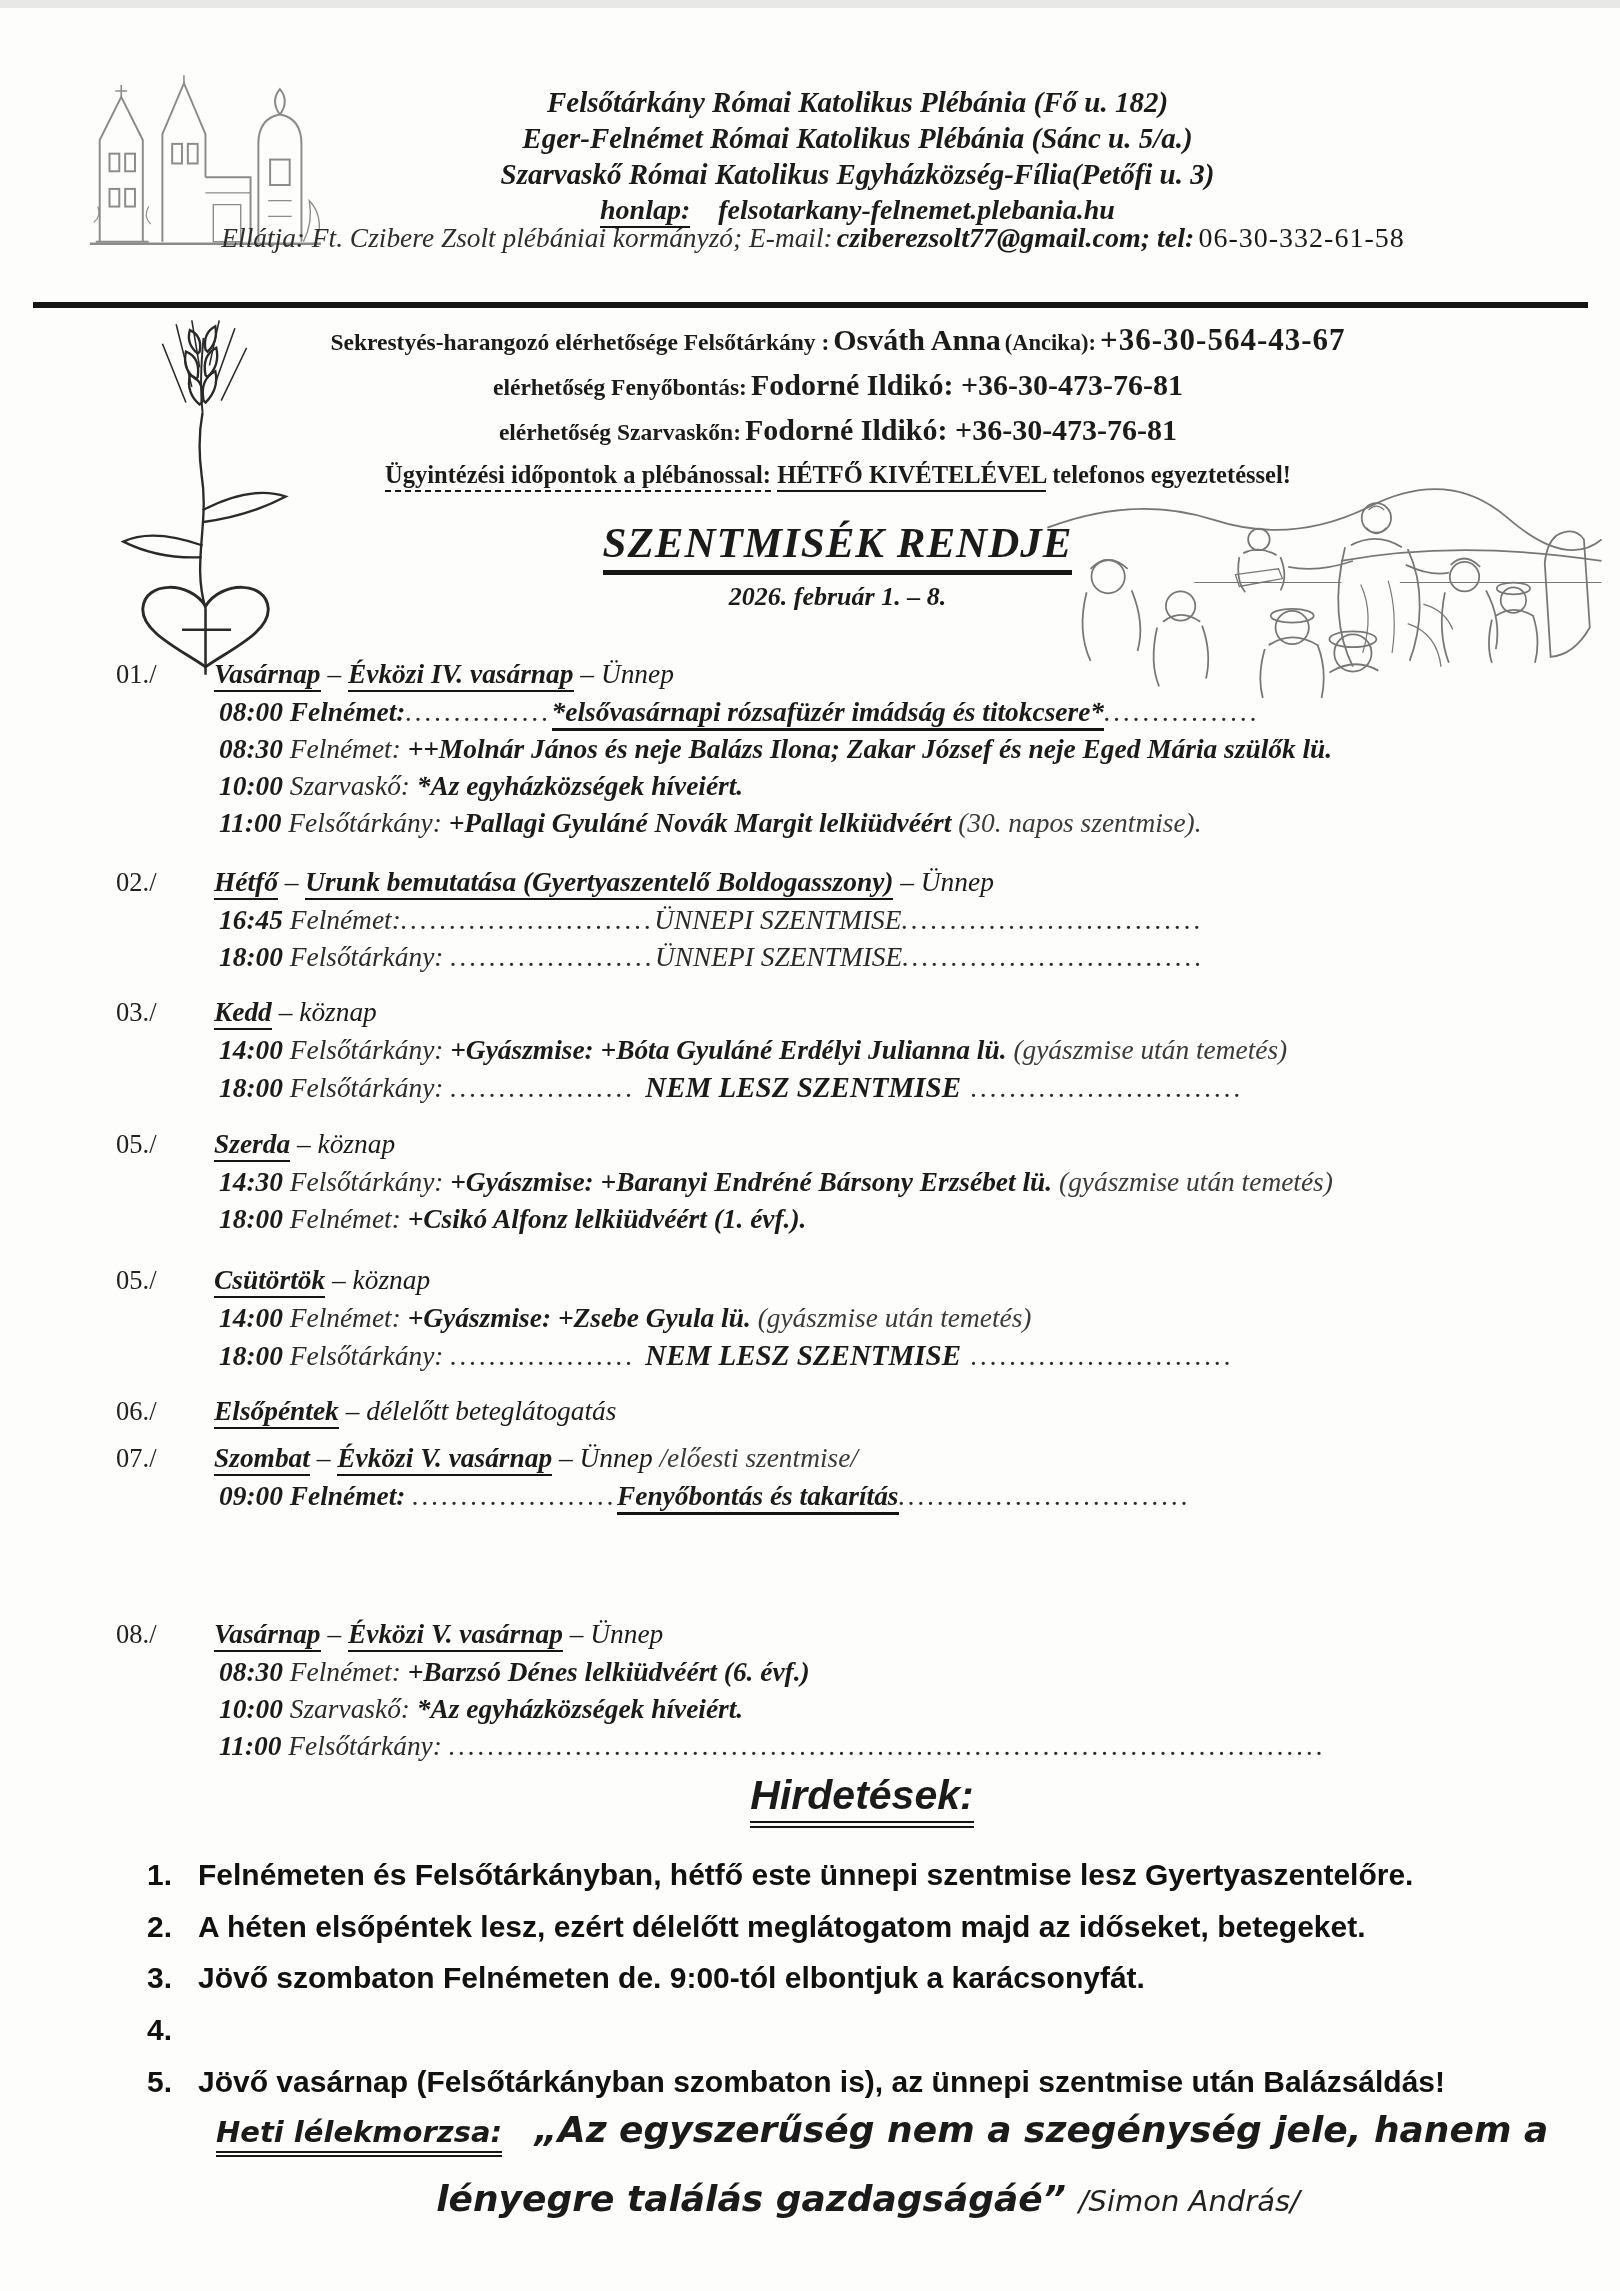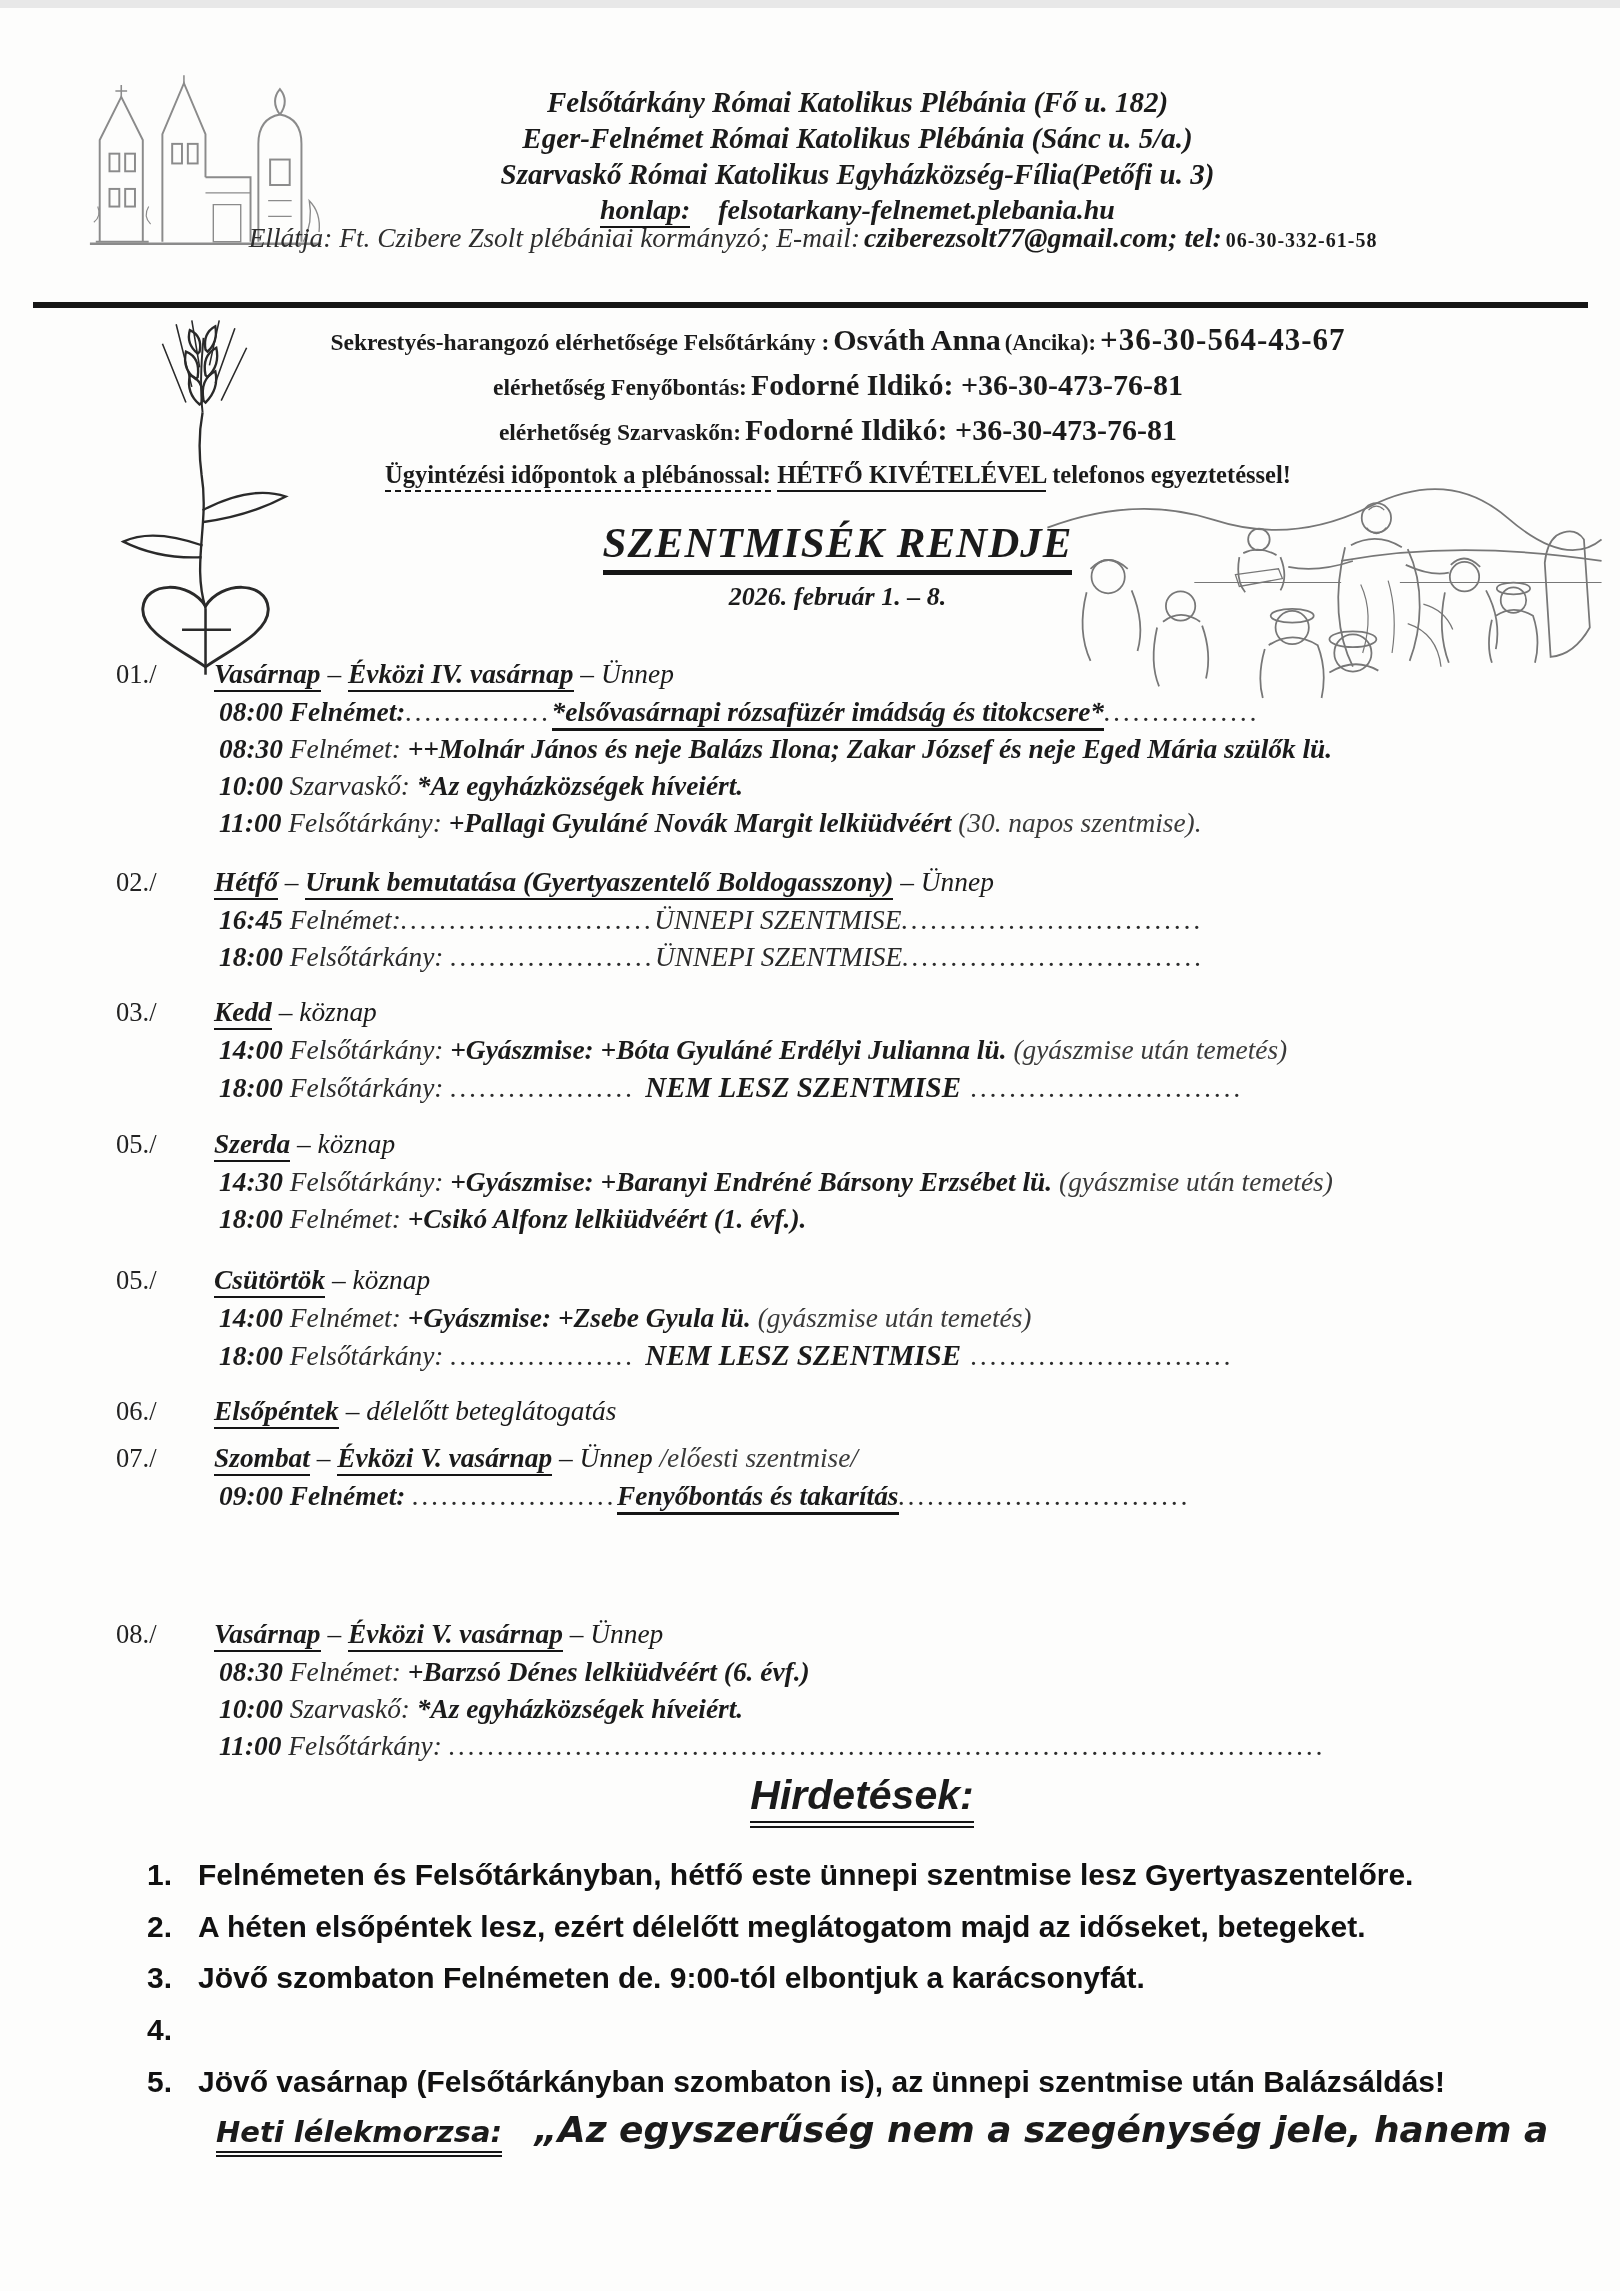--- a/index.html
+++ b/index.html
@@ -9,21 +9,21 @@
 
   
   #churches{left:86px;top:67px;width:237px;height:173px;}
   #headtext{left:294px;top:76px;width:1127px;text-align:center;}
   .orgline{font-style:italic;font-weight:bold;font-size:29px;line-height:36px;white-space:nowrap;}
   #homepage{font-style:italic;font-weight:bold;font-size:28px;line-height:35px;}
   #homepage .hl{border-bottom:2.9px solid #161616;padding-bottom:1px;}
   #pastorline{left:78px;top:214px;width:1470px;text-align:center;white-space:nowrap;}
   #pastorline .p1{font-style:italic;font-size:27.4px;color:#2e2e2e;}
   #pastorline .p2{font-style:italic;font-weight:bold;font-size:28px;}
-  #pastorline .p3{font-weight:bold;font-size:20px;letter-spacing:1px;}
+  #pastorline .p3{font-weight:normal;font-size:28px;letter-spacing:1px;}
   #rule{left:33px;top:294px;width:1555px;height:5.9px;background:#161616;}
 
   
   #contacts{left:147px;top:312px;width:1382px;text-align:center;}
   .cline{line-height:40px;white-space:nowrap;}
   .clab{font-weight:bold;font-size:23.5px;}
   .cbig{font-weight:bold;font-size:30px;}
   .cnick{font-weight:bold;font-size:22.5px;}
   .cphone{font-weight:bold;font-size:31px;letter-spacing:1px;}
   #officeline{margin-top:5.9px;font-weight:bold;font-size:24.5px;}
@@ -269,16 +269,20 @@
         <span class="ann-num">5.</span>
         <span class="ann-text">Jövő vasárnap (Felsőtárkányban szombaton is), az ünnepi szentmise után Balázsáldás!</span>
       </div>
     </div>
 
   <div class="abs" id="quote">
     <div id="qline1">
       <span class="qlabel">Heti lélekmorzsa:</span>
       <span class="qtext">„Az egyszerűség nem a szegénység jele, hanem a</span>
     </div>
+    <div id="qline2">
+      <span class="qtext">lényegre találás gazdagságáé”</span>
+      <span class="qauthor">/Simon András/</span>
+    </div>
   </div>
 
 </div>
 
 
 </body></html>

